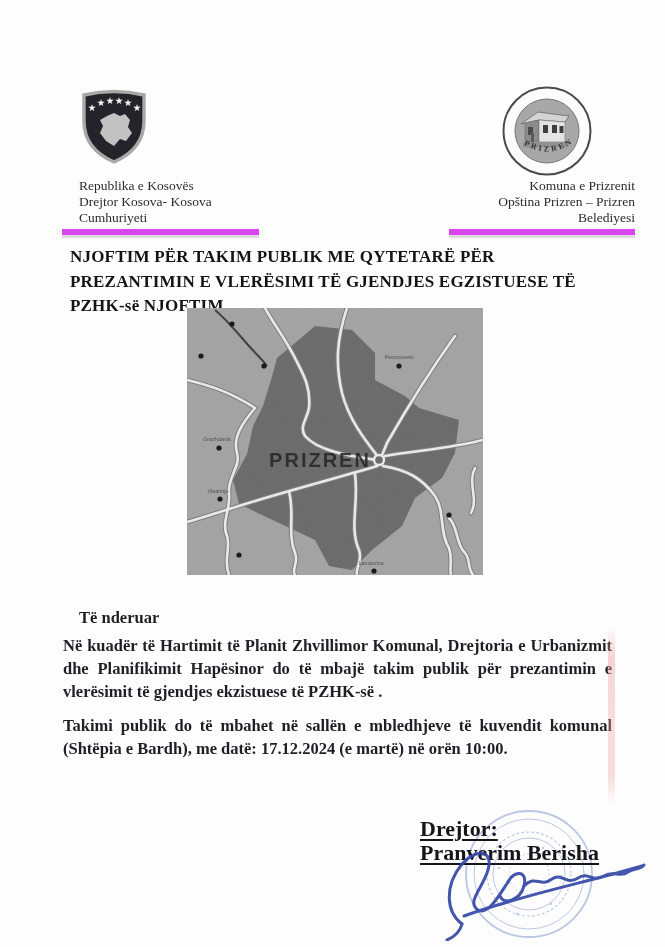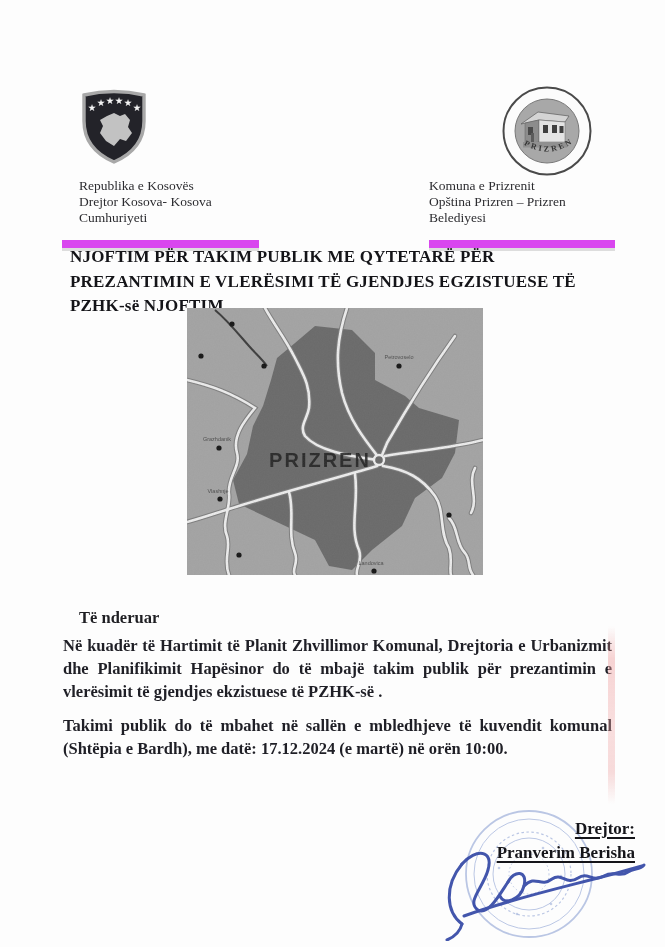--- a/index.html
+++ b/index.html
@@ -5,25 +5,25 @@
   html,body{margin:0;padding:0;background:#ffffff;}
   .page{
     position:relative;width:665px;height:947px;background:#fdfdfd;overflow:hidden;
     font-family:"Liberation Serif", serif;color:#1f1f23;
   }
   
   .emblem-kosovo{position:absolute;left:78px;top:87px;}
   .seal-prizren{position:absolute;left:501px;top:85px;}
   .hdr-caption{
     position:absolute;top:178px;font-size:13.5px;line-height:16px;color:#2c2c30;
-    border-bottom:8px solid #d946ef;padding-bottom:14px;
+    border-bottom:6px solid #d946ef;padding-bottom:3px;
     box-shadow:0 3px 0 rgba(150,150,150,0.30);
   }
   .hdr-caption.left{left:62px;width:180px;padding-left:17px;}
-  .hdr-caption.right{left:429px;width:186px;text-align:left;}
+  .hdr-caption.right{left:449px;width:186px;text-align:right;}
   
   .title{
     position:absolute;left:70px;top:234px;width:525px;text-align:left;
     font-size:17px;font-weight:bold;line-height:24.5px;letter-spacing:.2px;color:#141418;
   }
   .title span{display:block;}
   
   .map-wrap{position:absolute;left:187px;top:308px;width:296px;height:267px;}
   
   .salutation{position:absolute;left:63px;top:592px;font-size:16.5px;font-weight:bold;margin:16px;}
@@ -35,22 +35,22 @@
   .para.p2{top:714px;}
   .pink-streak{
     position:absolute;left:608px;top:626px;width:7px;height:178px;
     background:linear-gradient(180deg, rgba(238,170,170,0) 0%, rgba(238,160,160,.45) 18%,
                rgba(240,170,170,.38) 55%, rgba(238,170,170,.42) 82%, rgba(238,170,170,0) 100%);
     filter:blur(.6px);
   }
   
   .stamp{position:absolute;left:459px;top:804px;z-index:1;}
   .sig-text{
-    position:absolute;left:420px;top:817px;width:215px;text-align:right;z-index:2;
-    font-size:17px;font-weight:bold;line-height:24px;color:#15151a;
+    position:absolute;left:420px;top:817px;width:215px;text-align:left;z-index:2;
+    font-size:22px;font-weight:bold;line-height:24px;color:#15151a;
   }
   .sig-text div{text-decoration:underline;text-underline-offset:3px;text-decoration-thickness:1.5px;}
   .sig-scrawl{position:absolute;left:428px;top:836px;z-index:3;}
 </style>
 </head>
 <body>
 
 <div class="page">
 
   <svg class="emblem-kosovo" width="72" height="78" viewBox="0 0 72 78">

